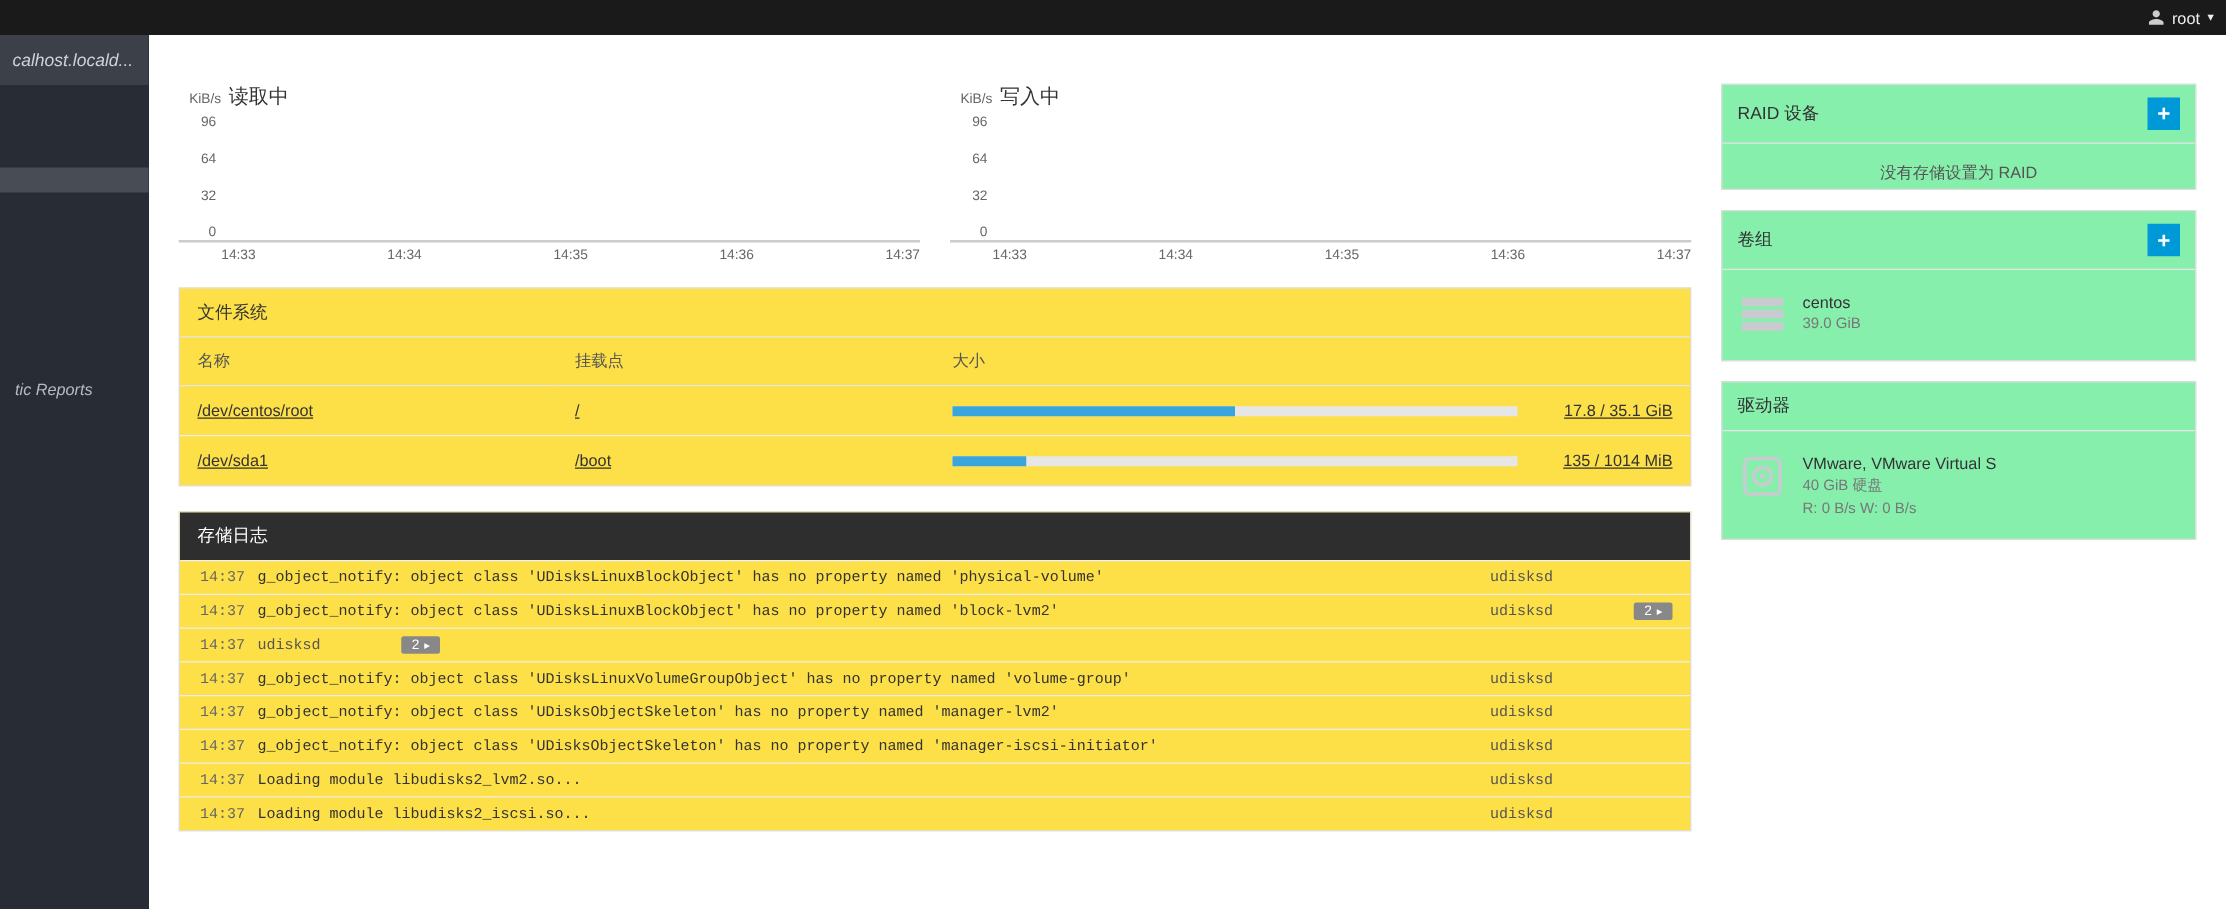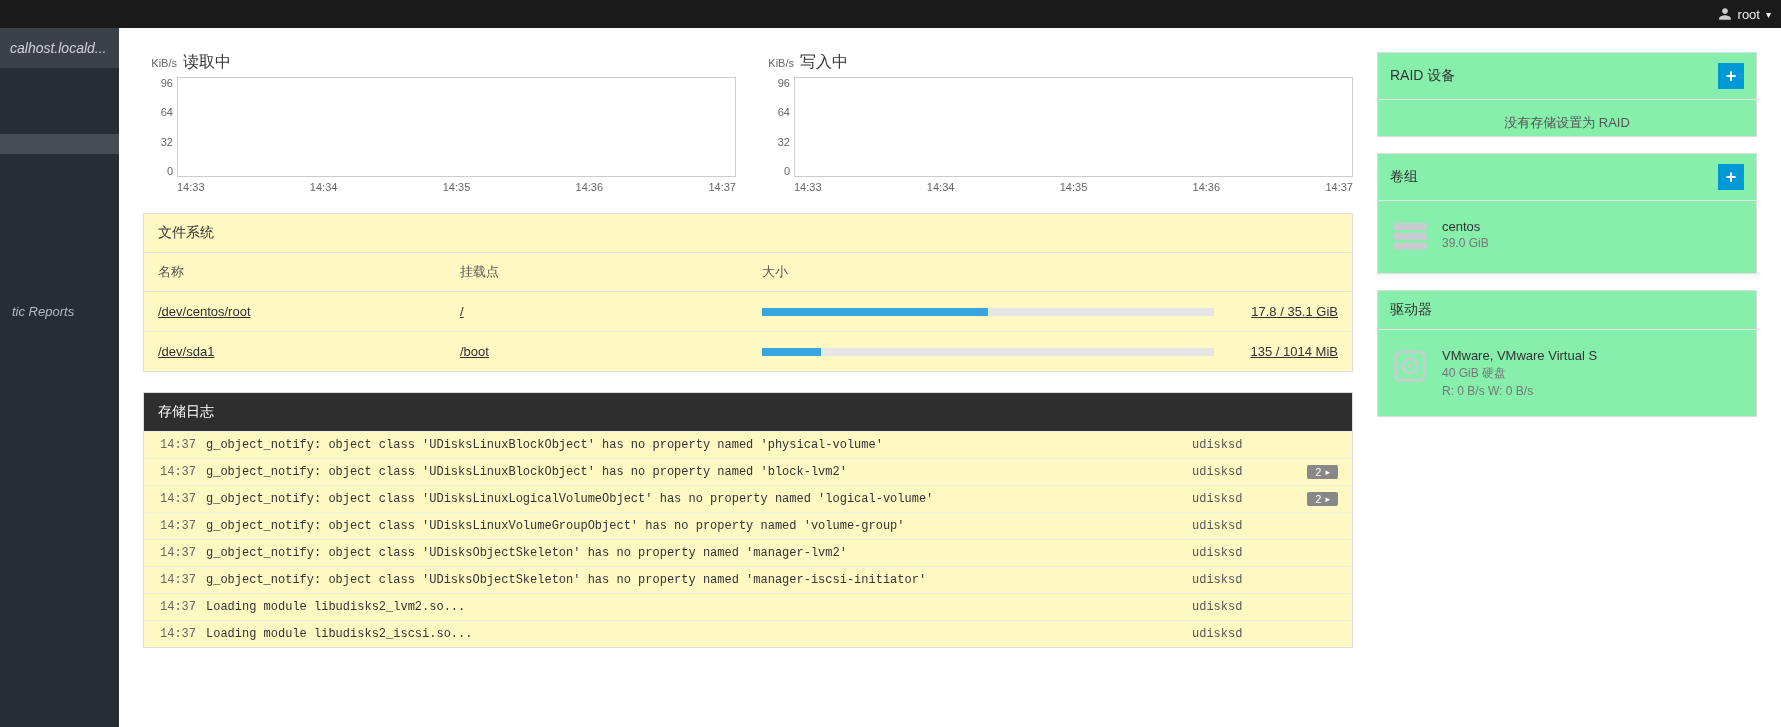--- a/index.html
+++ b/index.html
@@ -5,38 +5,38 @@
   * { box-sizing: border-box; margin: 0; padding: 0; }
   html, body { height: 100%; font-family: "Helvetica Neue", Helvetica, Arial, "Microsoft YaHei", sans-serif; font-size: 13px; color: #333; background: #fff; }
   .topbar { position: fixed; top: 0; left: 0; right: 0; height: 28px; background: #1a1a1a; color: #eee; display: flex; justify-content: flex-end; align-items: center; padding: 0 10px; z-index: 100; }
   .topbar .user { display: flex; align-items: center; gap: 6px; cursor: pointer; font-size: 13px; }
   .topbar .user svg { fill: #ccc; }
   .sidebar { position: fixed; top: 28px; left: 0; bottom: 0; width: 119px; background: #282c35; color: #cfd2d6; overflow: hidden; font-style: italic; }
   .sidebar .host { background: #3b4049; padding: 12px 10px; font-size: 14px; white-space: nowrap; overflow: hidden; text-overflow: ellipsis; }
   .sidebar .navlist { list-style: none; margin-top: 6px; }
   .sidebar .navlist li { padding: 10px 12px; font-size: 13px; white-space: nowrap; overflow: hidden; text-overflow: ellipsis; cursor: pointer; color: #b5bbc4; }
   .sidebar .navlist li.active { background: #474c55; color: #fff; }
-  .main { margin-left: 119px; padding: 52px 24px 24px 24px; display: flex; gap: 24px; align-items: flex-start; }
+  .main { margin-left: 119px; padding: 52px 24px 24px 24px; display: flex; gap: 24px; align-items: flex-start; margin-top: 15px; }
   .col-left { flex: 1 1 auto; min-width: 0; }
   .col-right { flex: 0 0 380px; display: flex; flex-direction: column; gap: 16px; }
 
   
   .charts-row { display: flex; gap: 24px; margin-bottom: 20px; }
   .chart-wrap { flex: 1 1 0; }
   .chart-title-row { display: flex; align-items: baseline; gap: 6px; margin-bottom: 4px; }
   .chart-unit { font-size: 11px; color: #666; width: 34px; text-align: right; }
   .chart-title { font-size: 16px; }
-  .chart-body { display: flex; }
+  .chart-body { display: flex; flex-direction: column; }
   .chart-yaxis { width: 34px; display: flex; flex-direction: column; justify-content: space-between; align-items: flex-end; font-size: 11px; color: #666; padding-right: 4px; height: 100px; }
   .chart-plot { flex: 1; height: 100px; border: 1px solid #ccc; border-top: 1px solid #ccc; background: #fff; }
   .chart-xaxis { display: flex; justify-content: space-between; margin-left: 34px; margin-top: 4px; font-size: 11px; color: #666; }
   .chart-xaxis span { flex: 0 0 auto; }
 
   
-  .panel { border: 1px solid #ddd; margin-bottom: 20px; background: #fef9c3; }
+  .panel { border: 1px solid #ddd; margin-bottom: 20px; background: #fde047; }
   .panel-header { padding: 10px 14px; font-size: 14px; border-bottom: 1px solid #e5e5e5; display: flex; justify-content: space-between; align-items: center; }
   .panel-header.dark { background: #2e2e2e; color: #fff; border-bottom: none; }
   table.fs { width: 100%; border-collapse: collapse; }
   table.fs th { text-align: left; font-weight: normal; color: #555; padding: 10px 14px; border-bottom: 1px solid #e5e5e5; font-size: 13px; }
   table.fs td { padding: 12px 14px; border-bottom: 1px solid #eee; font-size: 13px; vertical-align: middle; text-decoration: underline; }
   table.fs tr:last-child td { border-bottom: none; }
   .bar-outer { flex: 1; height: 8px; background: #e6e6e6; position: relative; margin-right: 14px; }
   .bar-inner { position: absolute; top: 0; left: 0; bottom: 0; background: #39a5dc; }
   .size-cell { display: flex; align-items: center; }
   .size-text { white-space: nowrap; font-size: 13px; text-align: right; min-width: 110px; }
@@ -200,21 +200,20 @@
           <div class="log-row">
             <div class="time">14:37</div>
             <div class="msg">g_object_notify: object class 'UDisksLinuxBlockObject' has no property named 'block-lvm2'</div>
             <div class="svc">udisksd</div>
             <div class="badge-wrap">
               <span class="log-badge">2</span>
             </div>
           </div>
           <div class="log-row">
             <div class="time">14:37</div>
-            <div class="msg">g_object_notify: object class 'UDisksLinuxLogicalVolumeObject' has no property named 'logical-volume'</div>
             <div class="svc">udisksd</div>
             <div class="badge-wrap">
               <span class="log-badge">2</span>
             </div>
           </div>
           <div class="log-row">
             <div class="time">14:37</div>
             <div class="msg">g_object_notify: object class 'UDisksLinuxVolumeGroupObject' has no property named 'volume-group'</div>
             <div class="svc">udisksd</div>
             <div class="badge-wrap"></div>

